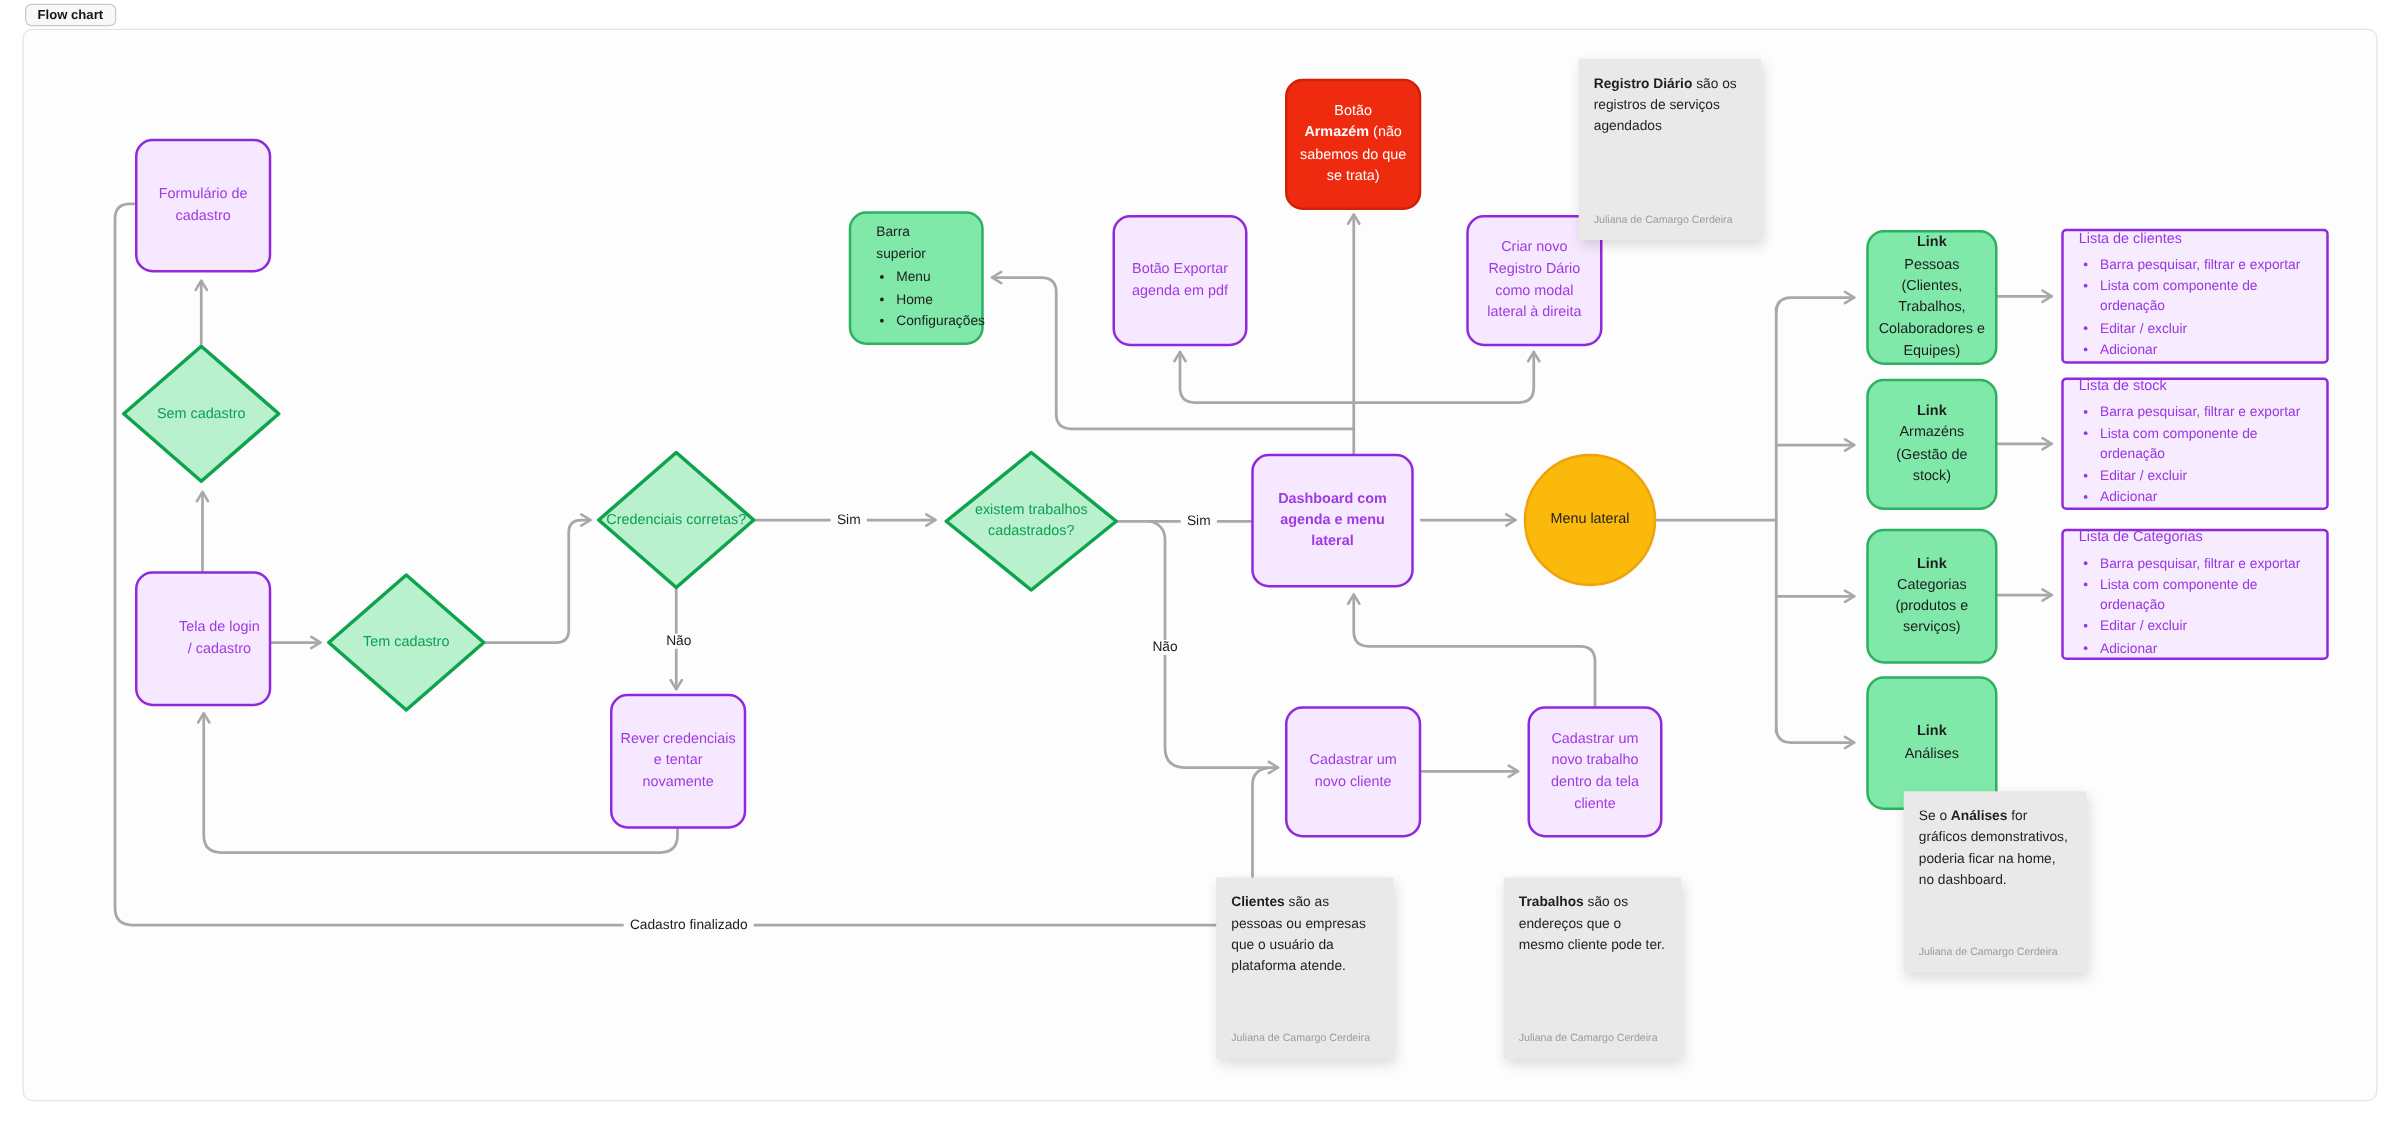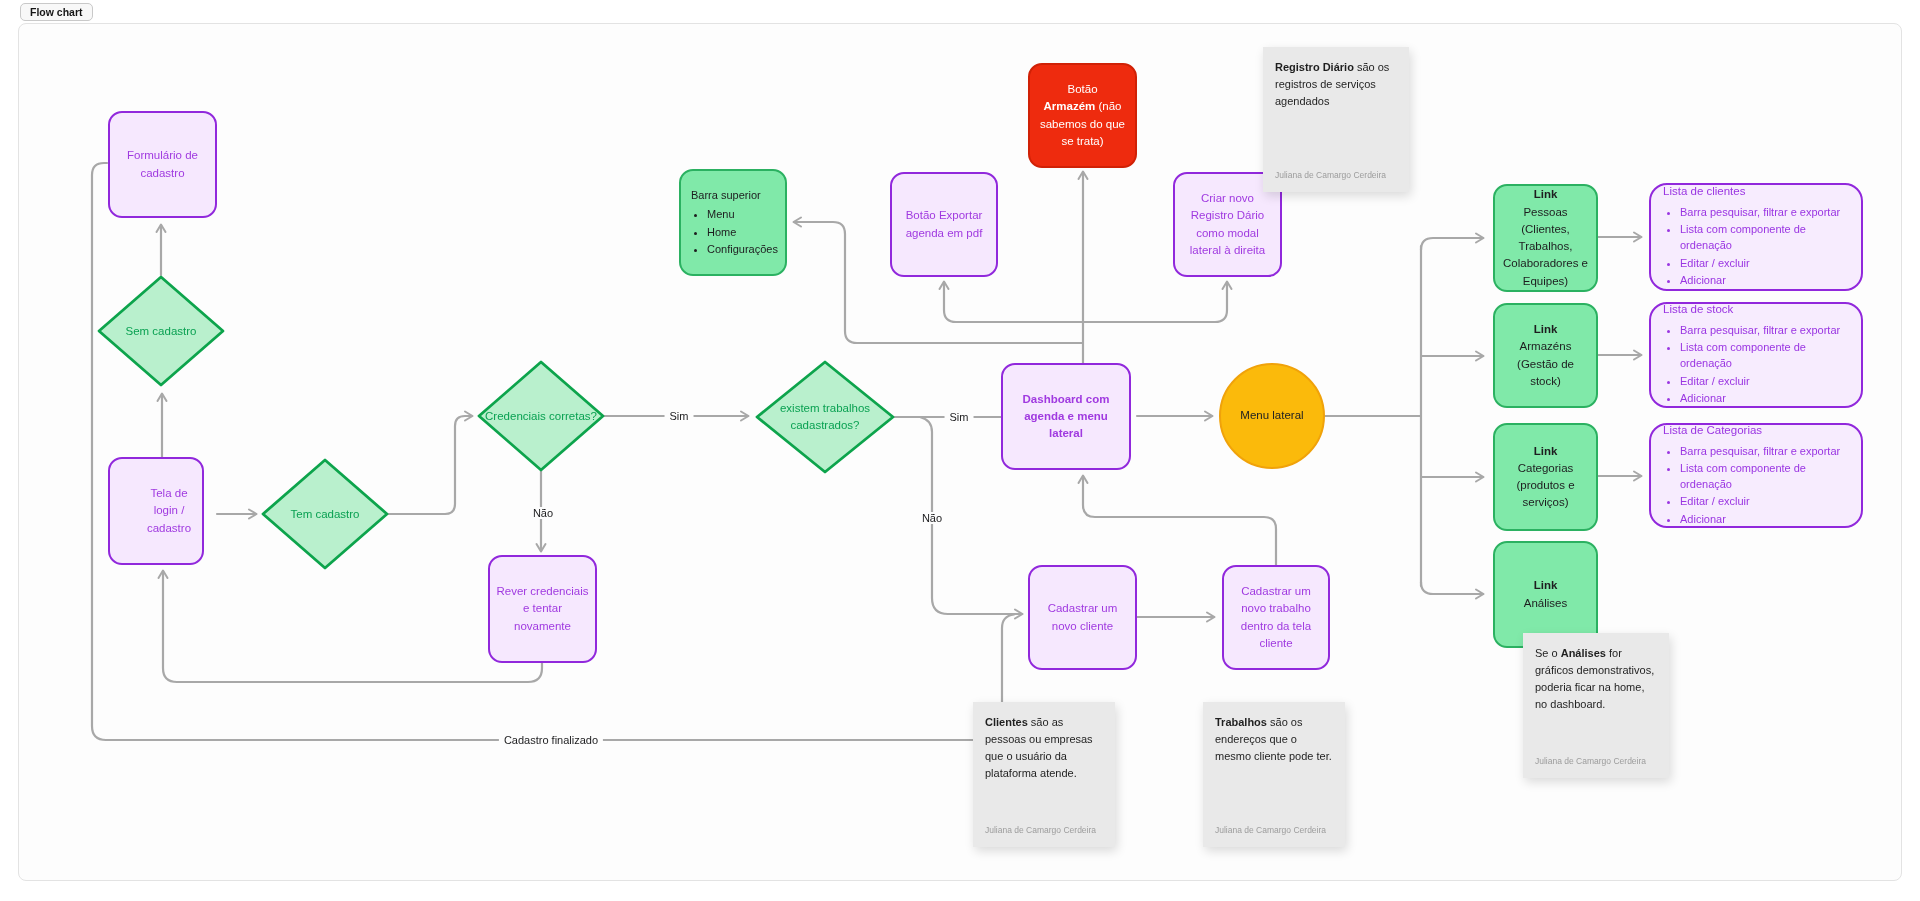--- a/index.html
+++ b/index.html
@@ -11,24 +11,24 @@
   .diamond{fill:#b9f0cd;stroke:#0da44c;stroke-width:2.8;stroke-linejoin:round;}
   .node{position:absolute;box-sizing:border-box;display:flex;align-items:center;justify-content:center;text-align:center;
         border-radius:14px;font-size:11.5px;line-height:1.5;padding:6px;z-index:2;}
   .purple{background:#f6e8fe;border:2.5px solid #9128dc;color:#a03ae0;}
   .greenrect{background:#80e9a9;border:2.5px solid #2bb161;color:#1d1d1f;}
   .red{background:#ee2b0e;border:2.5px solid #d02106;color:#ffffff;}
   .circle{background:#fbba0b;border:2.5px solid #f0a20a;border-radius:50%;color:#222;font-size:11.5px;}
   .dtext{position:absolute;display:flex;align-items:center;justify-content:center;text-align:center;color:#0aa152;
          font-size:11.5px;line-height:1.45;z-index:2;}
   .blk{display:block;}
-  .leftbox{flex-direction:column;align-items:flex-start;justify-content:center;text-align:left;padding:8px 10px;}
+  .leftbox{flex-direction:column;align-items:flex-start;justify-content:center;text-align:left;padding:8px 20px;}
   .leftbox ul{margin:2px 0 0 0;padding-left:16px;}
   .leftbox li{margin:1px 0;}
-  .lista{background:#f7ecfe;border:2.5px solid #9128dc;border-radius:18px;color:#9a35e2;flex-direction:column;
+  .lista{background:#f7ecfe;border:2.5px solid #9128dc;border-radius:4px;color:#9a35e2;flex-direction:column;
          align-items:flex-start;justify-content:center;text-align:left;padding:8px 12px;font-size:11px;}
   .lista .ltitle{font-size:11.5px;margin-bottom:1px;}
   .lista ul{margin:2px 0 0 0;padding-left:17px;}
   .lista li{margin:1.5px 0;line-height:1.45;}
   .sticky{position:absolute;box-sizing:border-box;background:#e9e9e9;color:#1f1f1f;text-align:left;font-size:11px;
           line-height:1.55;padding:12px;z-index:3;box-shadow:2px 4px 10px rgba(0,0,0,0.14);}
   .sticky .author{position:absolute;left:12px;bottom:10px;font-size:8.5px;color:#9c9c9c;}
   .elabel{position:absolute;transform:translate(-50%,-50%);background:#fdfdfd;padding:0 5px;font-size:11px;
           color:#1d1d1f;white-space:nowrap;z-index:2;}
 </style>
@@ -81,21 +81,21 @@
   </svg>
 
   <div class="node purple" style="left:108px;top:111px;width:109px;height:107px;">
     <span>Formulário de cadastro</span>
   </div>
 
   <div class="dtext" style="left:99px;top:277px;width:124px;height:108px;">
     <span>Sem cadastro</span>
   </div>
 
-  <div class="node purple" style="left:108px;top:457px;width:96px;height:108px;padding-left:32px;">
+  <div class="node purple" style="left:108px;top:457px;width:109px;height:108px;padding-left:32px;">
     <span>Tela de login / cadastro</span>
   </div>
 
   <div class="dtext" style="left:263px;top:460px;width:124px;height:108px;">
     <span>Tem cadastro</span>
   </div>
 
   <div class="dtext" style="left:479px;top:362px;width:124px;height:108px;">
     <span>Credenciais corretas?</span>
   </div>

